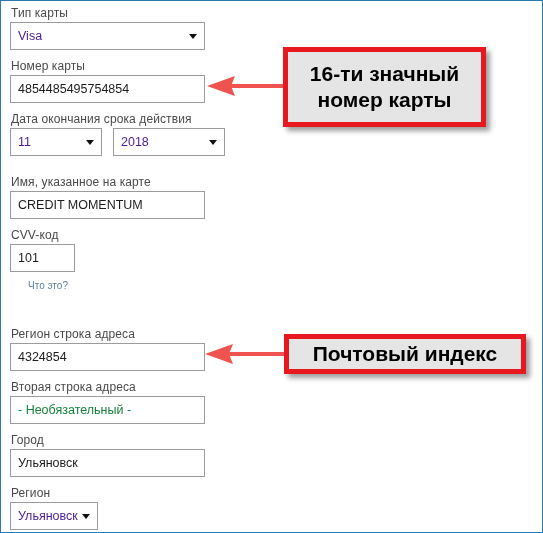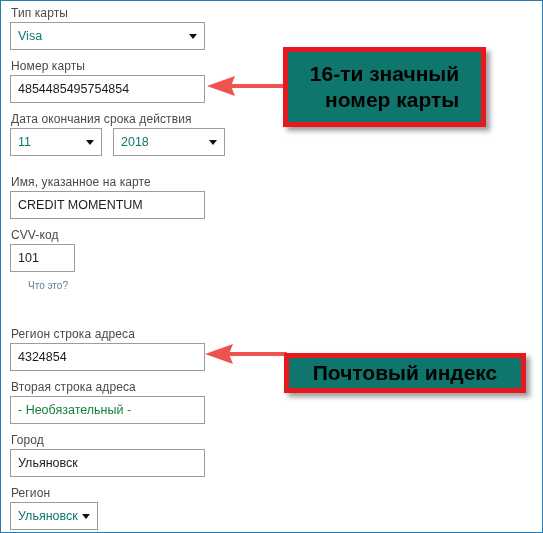--- a/index.html
+++ b/index.html
@@ -69,21 +69,21 @@
 
   
   .select {
     box-sizing: border-box;
     position: relative;
     border: 1px solid #9c9c9c;
     background: #ffffff;
     height: 28px;
     line-height: 26px;
     font-size: 12.5px;
-    color: #0f766e;
+    color: #4c1d95;
     padding: 0 24px 0 7px;
     display: inline-block;
     vertical-align: top;
     white-space: nowrap;
     overflow: hidden;
   }
   .select .caret {
     position: absolute;
     right: 7px;
     top: 50%;
@@ -113,47 +113,47 @@
     margin-left: 18px;
     text-decoration: none;
     cursor: pointer;
     text-align: center;
   }
 
   
   .callout {
     position: absolute;
     box-sizing: border-box;
-    background: #0f766e;
+    background: #e5e5e5;
     border: 5px solid #e8191e;
     box-shadow: 4px 4px 5px rgba(0,0,0,0.38);
     display: flex;
     align-items: center;
     justify-content: center;
-    text-align: right;
+    text-align: center;
   }
   .callout .ctext {
     font-family: "Liberation Sans", sans-serif;
     font-weight: bold;
     color: #000000;
     font-size: 21px;
     line-height: 26px;
     padding: 0 6px;
     white-space: pre-line;
   }
 
   #callout-card {
     left: 282px;
     top: 46px;
     width: 203px;
     height: 80px;
   }
   #callout-zip {
     left: 283px;
-    top: 352px;
+    top: 333px;
     width: 242px;
     height: 40px;
   }
 
   .arrow-svg {
     position: absolute;
     pointer-events: none;
   }
   #arrow-card { left: 204px; top: 70px; width: 84px; height: 30px; }
   #arrow-zip  { left: 202px; top: 339px; width: 86px; height: 28px; }

